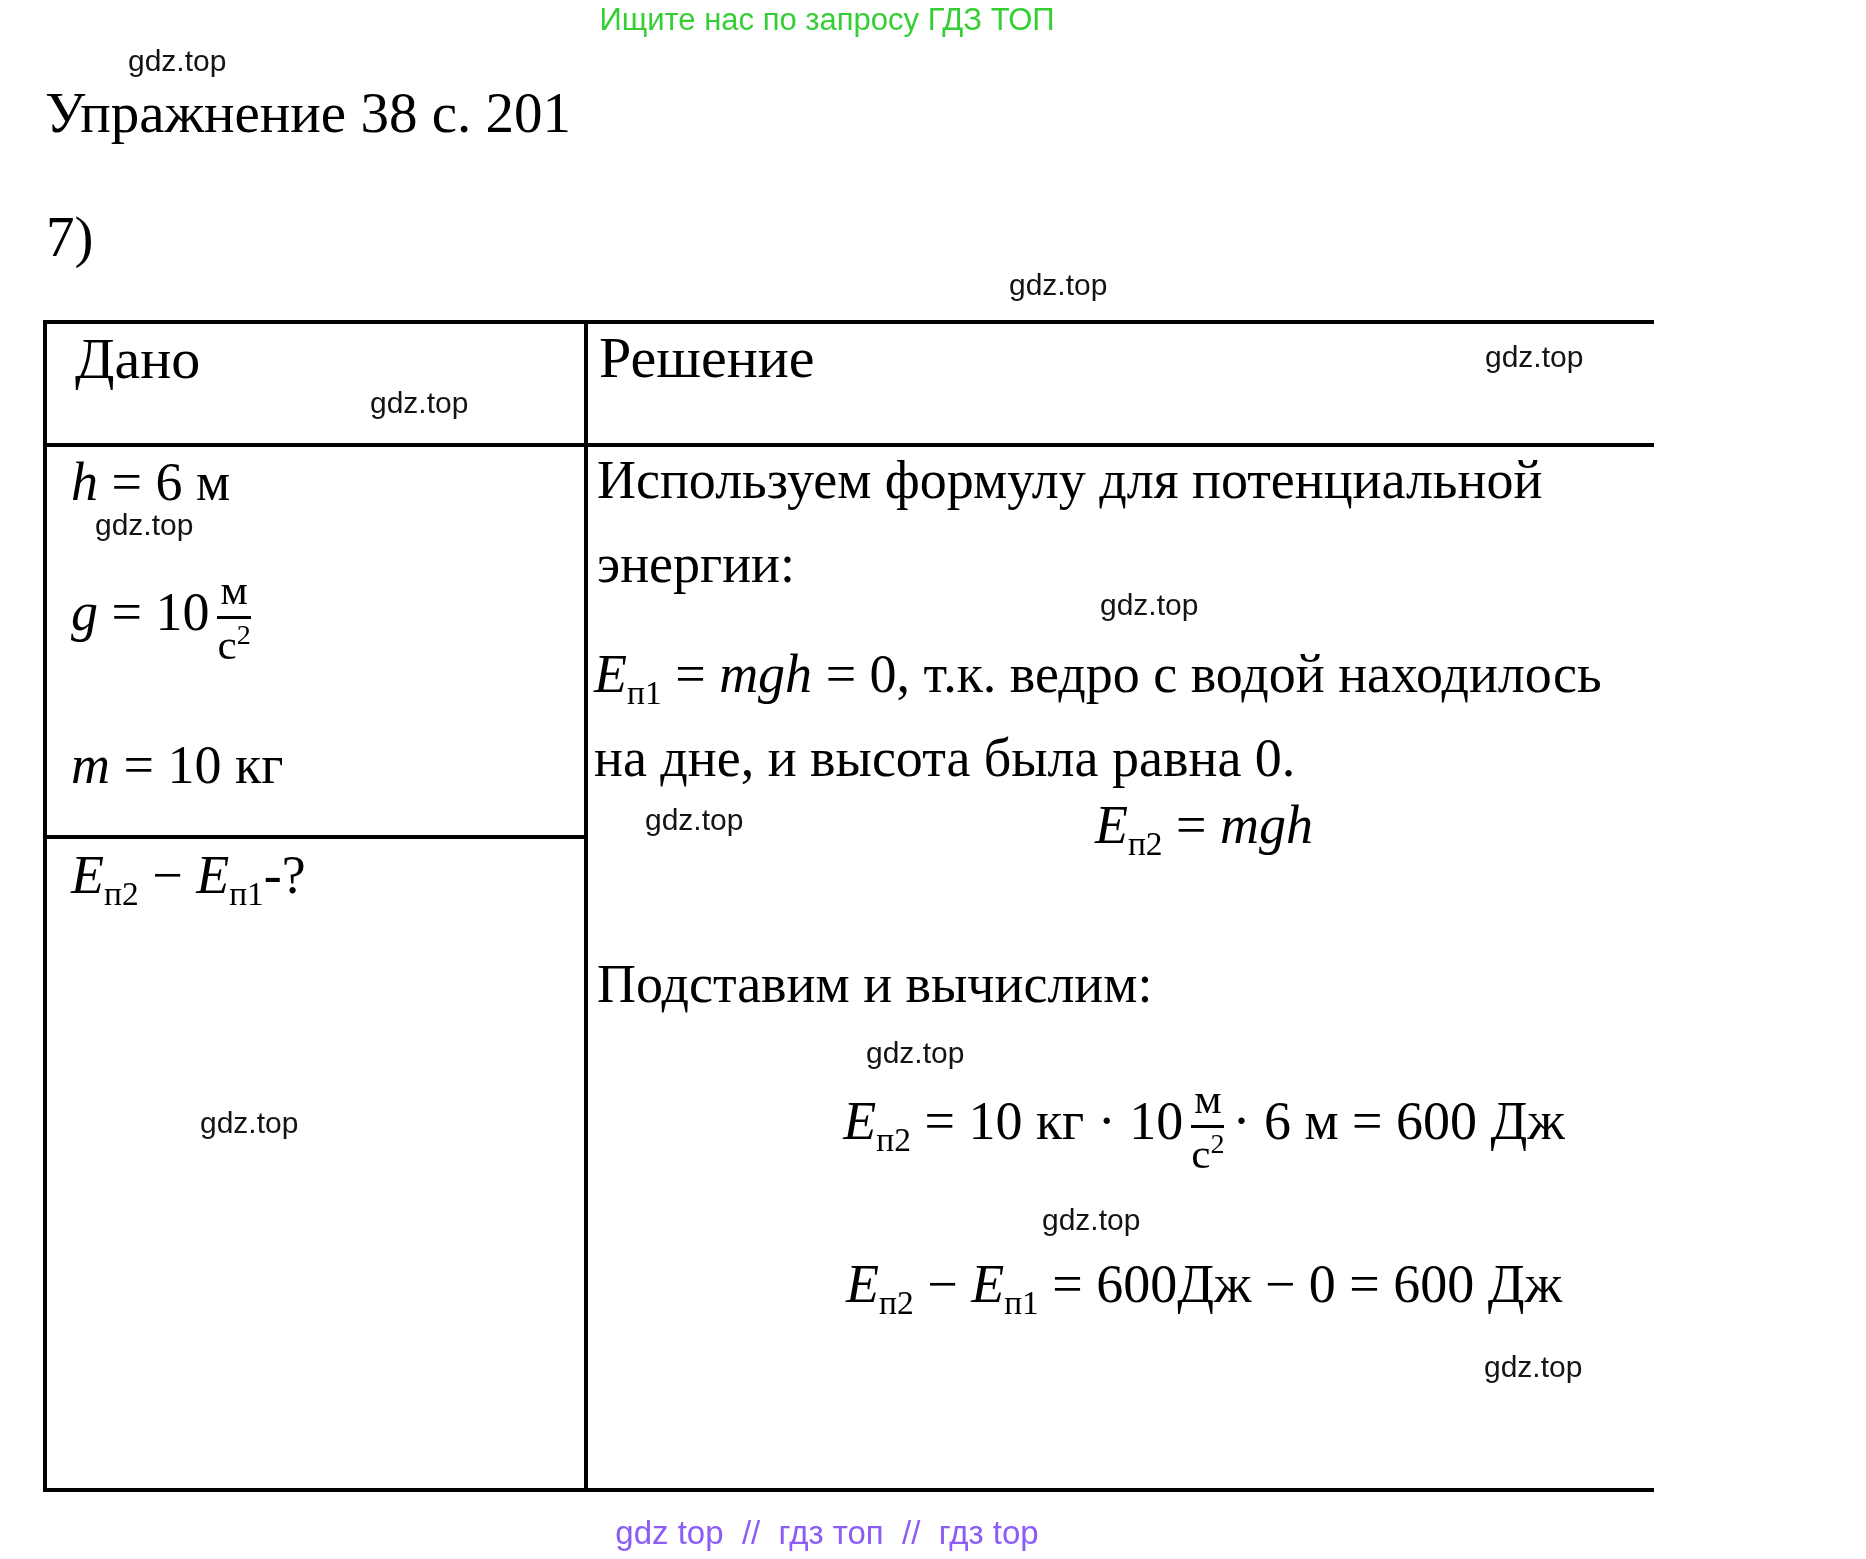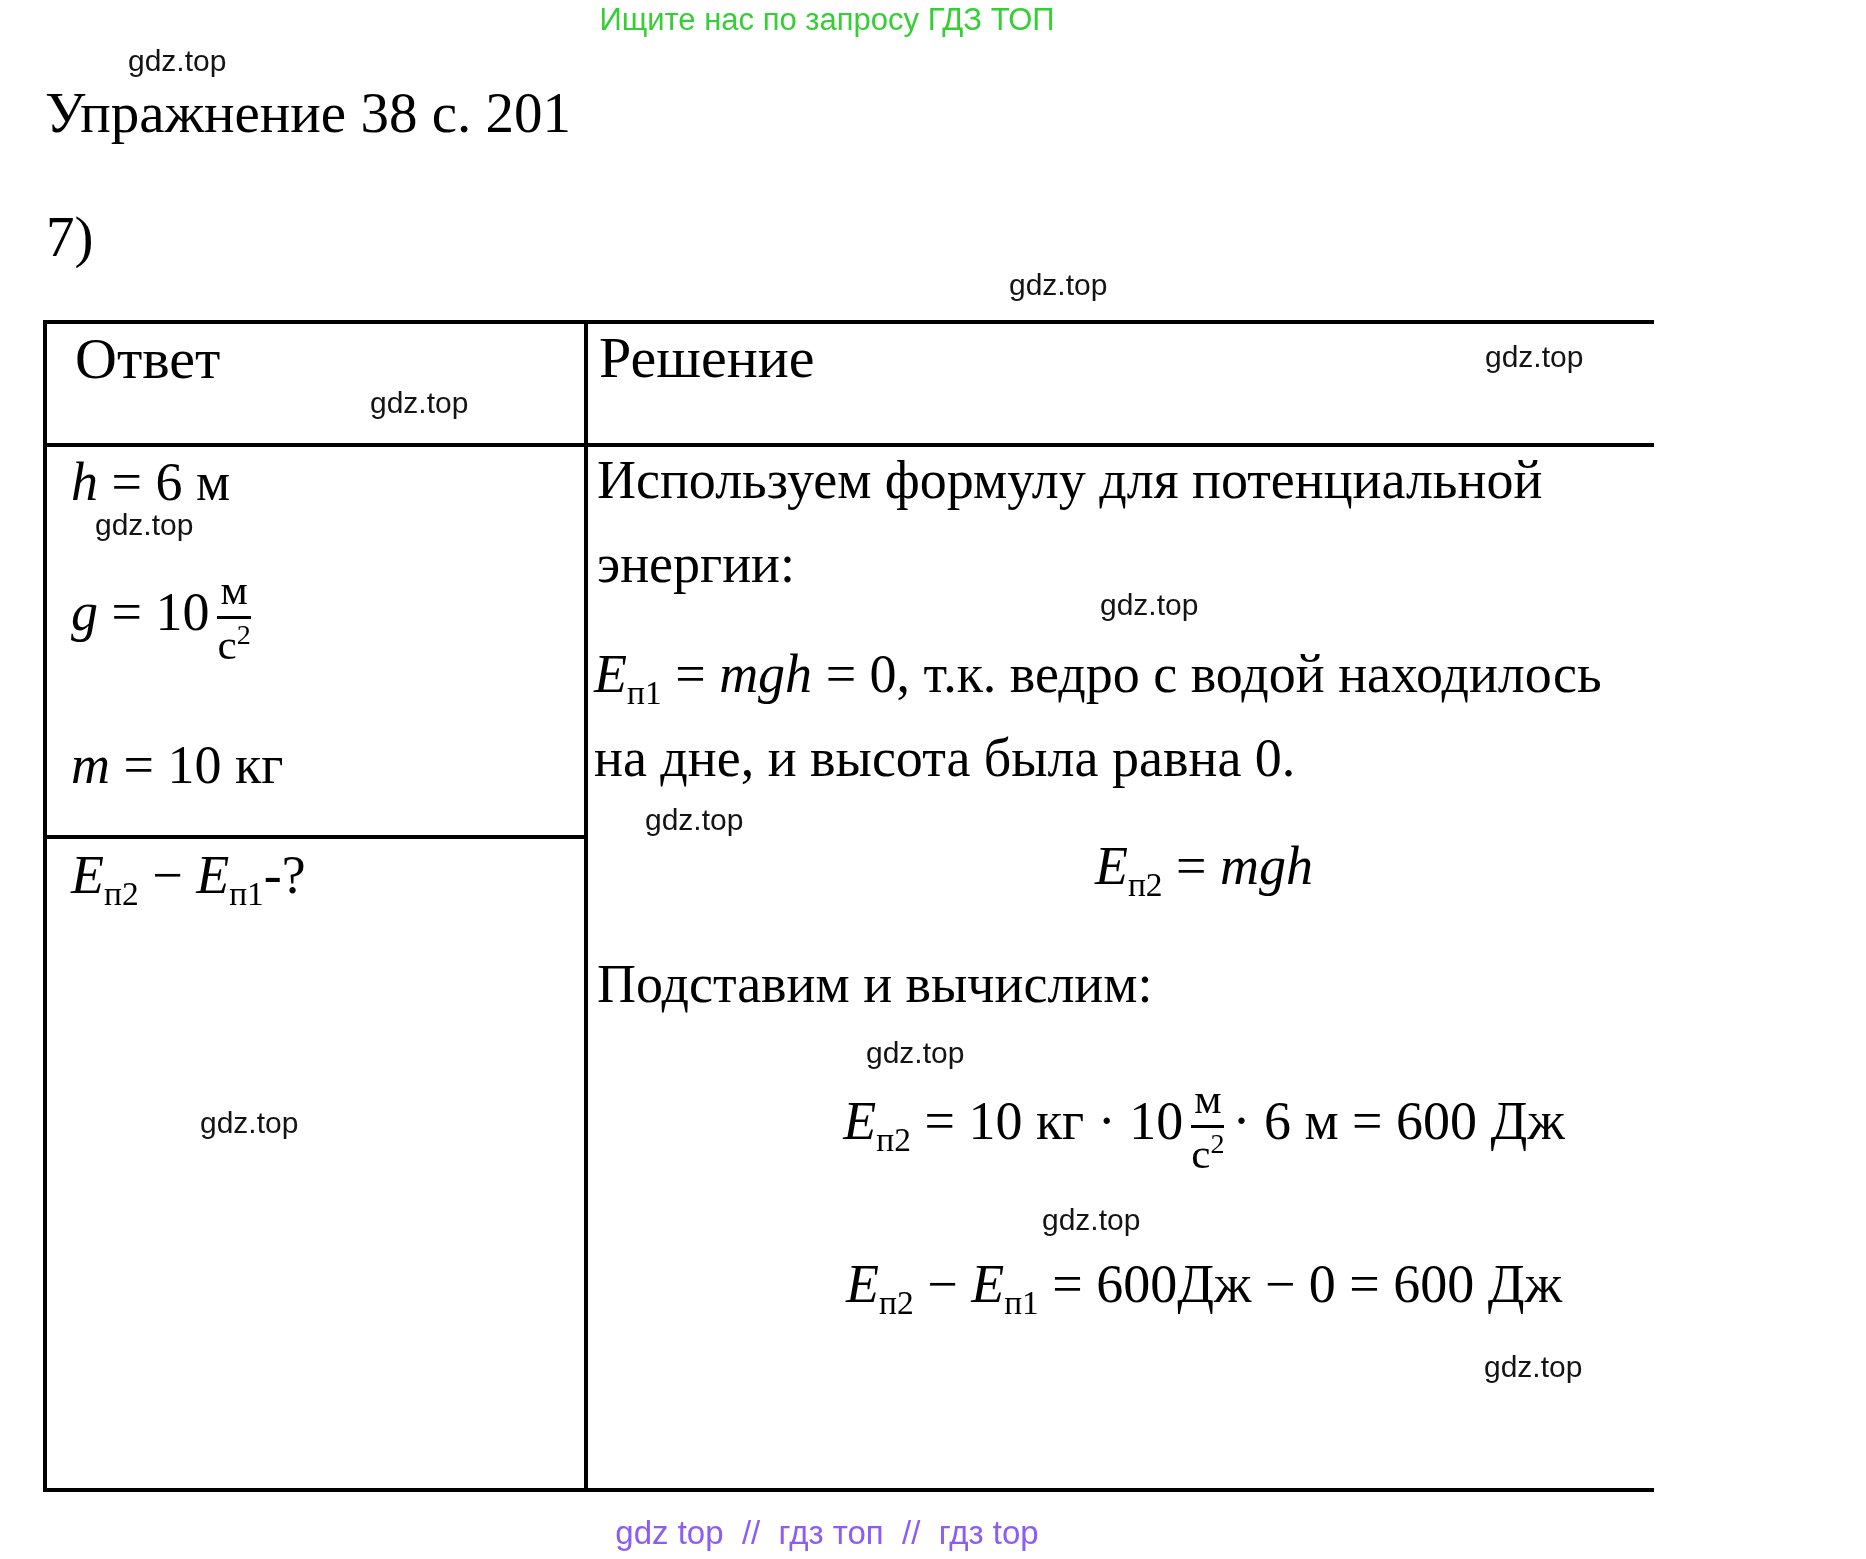--- a/index.html
+++ b/index.html
@@ -68,21 +68,21 @@
   .g-m{left:71px;top:733px;}
   .g-find{left:71px;top:843px;text-align:center;}
   .para{
     font-size:54px;line-height:1.56;
   }
   .p-intro{left:597px;top:438px;width:1230px;}
   .f-ep1{left:594px;top:632px;width:1226px;}
   .f-center{
     left:587px;width:1234px;text-align:center;
   }
-  .f-ep2{top:834px;font-size:54px;line-height:1.2;}
+  .f-ep2{top:793px;font-size:54px;line-height:1.2;}
   .p-subst{left:597px;top:952px;line-height:1.2;}
   .f-calc{top:1075px;font-size:54px;line-height:1.2;}
   .f-diff{top:1252px;font-size:54px;line-height:1.2;}
   .answer{left:597px;top:1372px;font-size:54px;line-height:1.2;white-space:nowrap;}
   .footer{
     position:absolute;top:1514px;left:0;width:100%;
     text-align:center;
     font-family:"Liberation Sans", sans-serif;
     font-size:33px;
     white-space:pre;
@@ -110,21 +110,21 @@
 
   <h1 class="title">Упражнение 38 с. 201</h1>
   <div class="item-number">7)</div>
 
   <div class="table-box">
     <div class="v-div"></div>
     <div class="h-head"></div>
     <div class="h-left"></div>
   </div>
 
-  <div class="cell-header hdr-given">Ответ</div>
+  <div class="cell-header hdr-given">Дано</div>
   <div class="cell-header hdr-solution">Решение</div>
 
   <div class="abs math g-h"><span class="var">h</span><span> = 6 м</span></div>
 
   <div class="abs math g-g"><span class="var">g</span><span> = 10</span><span class="frac">
         <span class="fnum">м</span>
         <span class="fbar"></span>
         <span class="fden"><span>с</span><sup>2</sup></span>
       </span></div>
 

